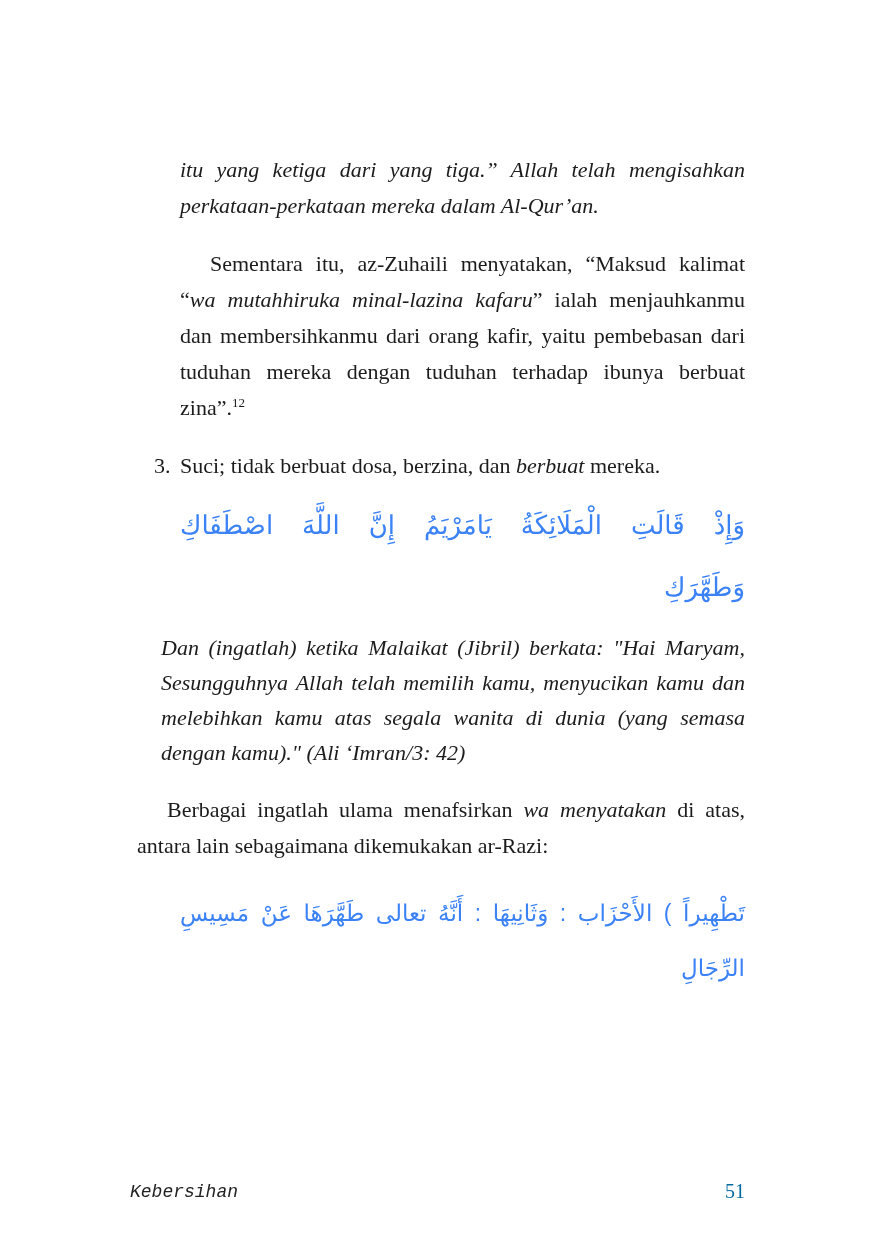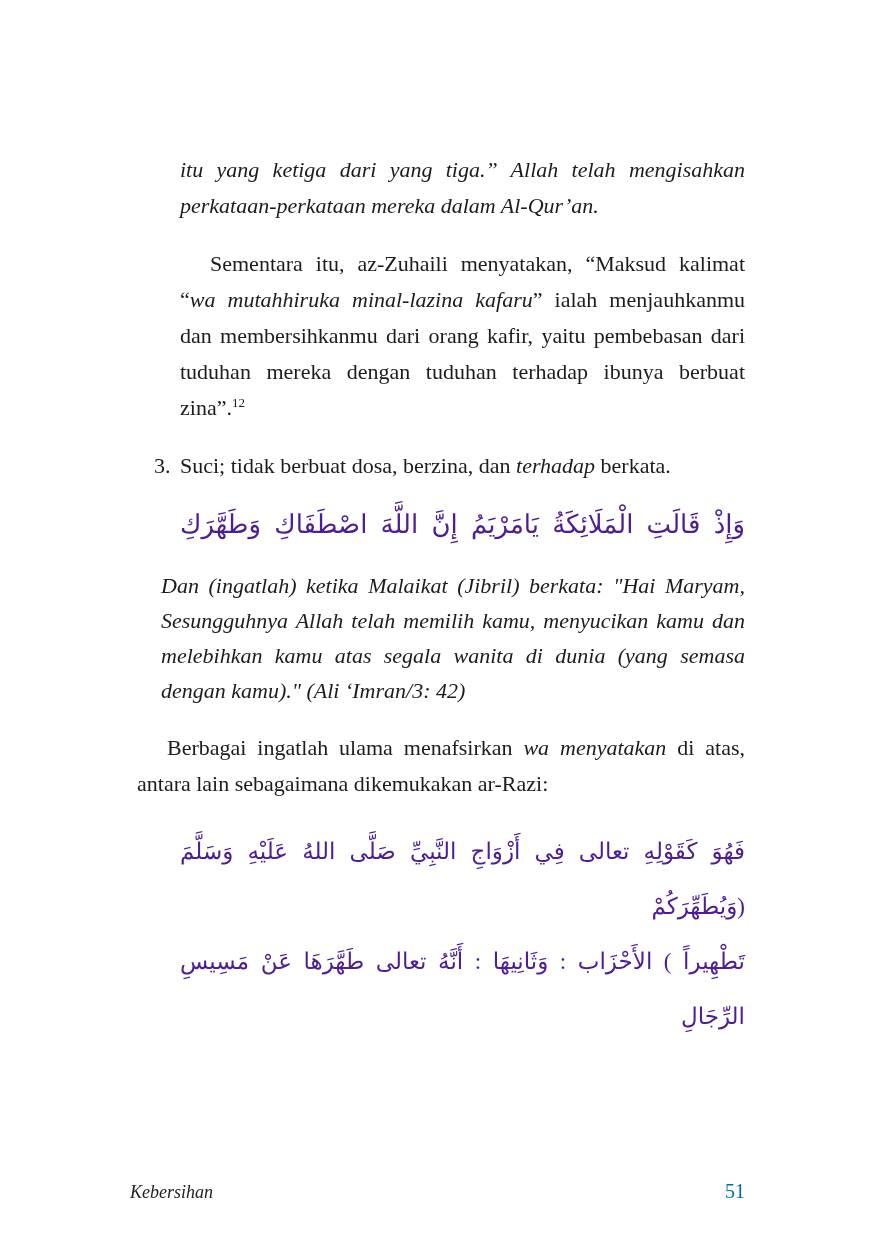--- a/index.html
+++ b/index.html
@@ -40,22 +40,22 @@
     margin-left:43px;
   }
   .list-num {
     position:absolute;
     left:-26px; top:0;
     font-size:22px;
     line-height:36px;
   }
   .arabic {
     direction:rtl;
-    font-family:Liberation Serif, serif;
-    color:#4c1d95;
+    font-family:Liberation Sans, sans-serif;
+    color:#3b82f6;
   }
   .arabic-verse {
     margin-top:10px;
     margin-left:43px;
     font-size:26px;
     line-height:62px;
   }
   .verse-line-1 {
     text-align:justify;
     text-align-last:justify;
@@ -73,53 +73,53 @@
   .arabic-line {
     text-align:justify;
     text-align-last:justify;
   }
   .footer-title {
     position:absolute;
     left:130px; top:1182px;
     font-size:18px;
     font-style:italic;
     color:#222;
+    font-family:Liberation Mono, monospace;
   }
   .footer-page {
     position:absolute;
     right:130px; top:1180px;
     font-size:20px;
     color:#0369a1;
   }
 </style>
 </head>
 <body>
 
 <div class="page">
   <div class="text-block">
 
     <p class="para quote-indent"><span class="it">itu yang ketiga dari yang tiga.” Allah telah mengisahkan perkataan-perkataan mereka dalam Al-Qur’an.</span></p>
 
     <p class="para quote-indent first-indent p-zuhaili"><span>Sementara itu, az-Zuhaili menyatakan, “Maksud kalimat “</span><span class="it">wa mutahhiruka minal-lazina kafaru</span><span>” ialah menjauhkanmu dan membersihkanmu dari orang kafir, yaitu pembebasan dari tuduhan mereka dengan tuduhan terhadap ibunya berbuat zina”.</span><span class="sup">12</span></p>
 
     <div class="list-item">
       <span class="list-num">3.</span>
-      <p class="para" style="margin:0;"><span>Suci; tidak berbuat dosa, berzina, dan </span><span class="it">terhadap</span><span> berkata.</span></p>
+      <p class="para" style="margin:0;"><span>Suci; tidak berbuat dosa, berzina, dan </span><span class="it">berbuat</span><span> mereka.</span></p>
     </div>
 
     <div class="arabic arabic-verse">
       <div class="verse-line-1">وَإِذْ قَالَتِ الْمَلَائِكَةُ يَامَرْيَمُ إِنَّ اللَّهَ اصْطَفَاكِ وَطَهَّرَكِ</div>
     </div>
 
     <p class="para quote-indent p-translation"><span class="it">Dan (ingatlah) ketika Malaikat (Jibril) berkata: "Hai Maryam, Sesungguhnya Allah telah memilih kamu, menyucikan kamu dan melebihkan kamu atas segala wanita di dunia (yang semasa dengan kamu)." (Ali ‘Imran/3: 42)</span></p>
 
     <p class="para first-indent p-razi"><span>Berbagai ingatlah ulama menafsirkan </span><span class="it">wa menyatakan</span><span> di atas, antara lain sebagaimana dikemukakan ar-Razi:</span></p>
 
     <div class="arabic arabic-razi">
-        <div class="arabic-line">فَهُوَ كَقَوْلِهِ تعالى فِي أَزْوَاجِ النَّبِيِّ صَلَّى اللهُ عَلَيْهِ وَسَلَّمَ (وَيُطَهِّرَكُمْ</div>
         <div class="arabic-line">تَطْهِيراً ) الأَحْزَاب : وَثَانِيهَا : أَنَّهُ تعالى طَهَّرَهَا عَنْ مَسِيسِ الرِّجَالِ</div>
       </div>
 
   </div>
 
   <div class="footer-title">Kebersihan</div>
   <div class="footer-page">51</div>
 </div>
 
 </body></html>

